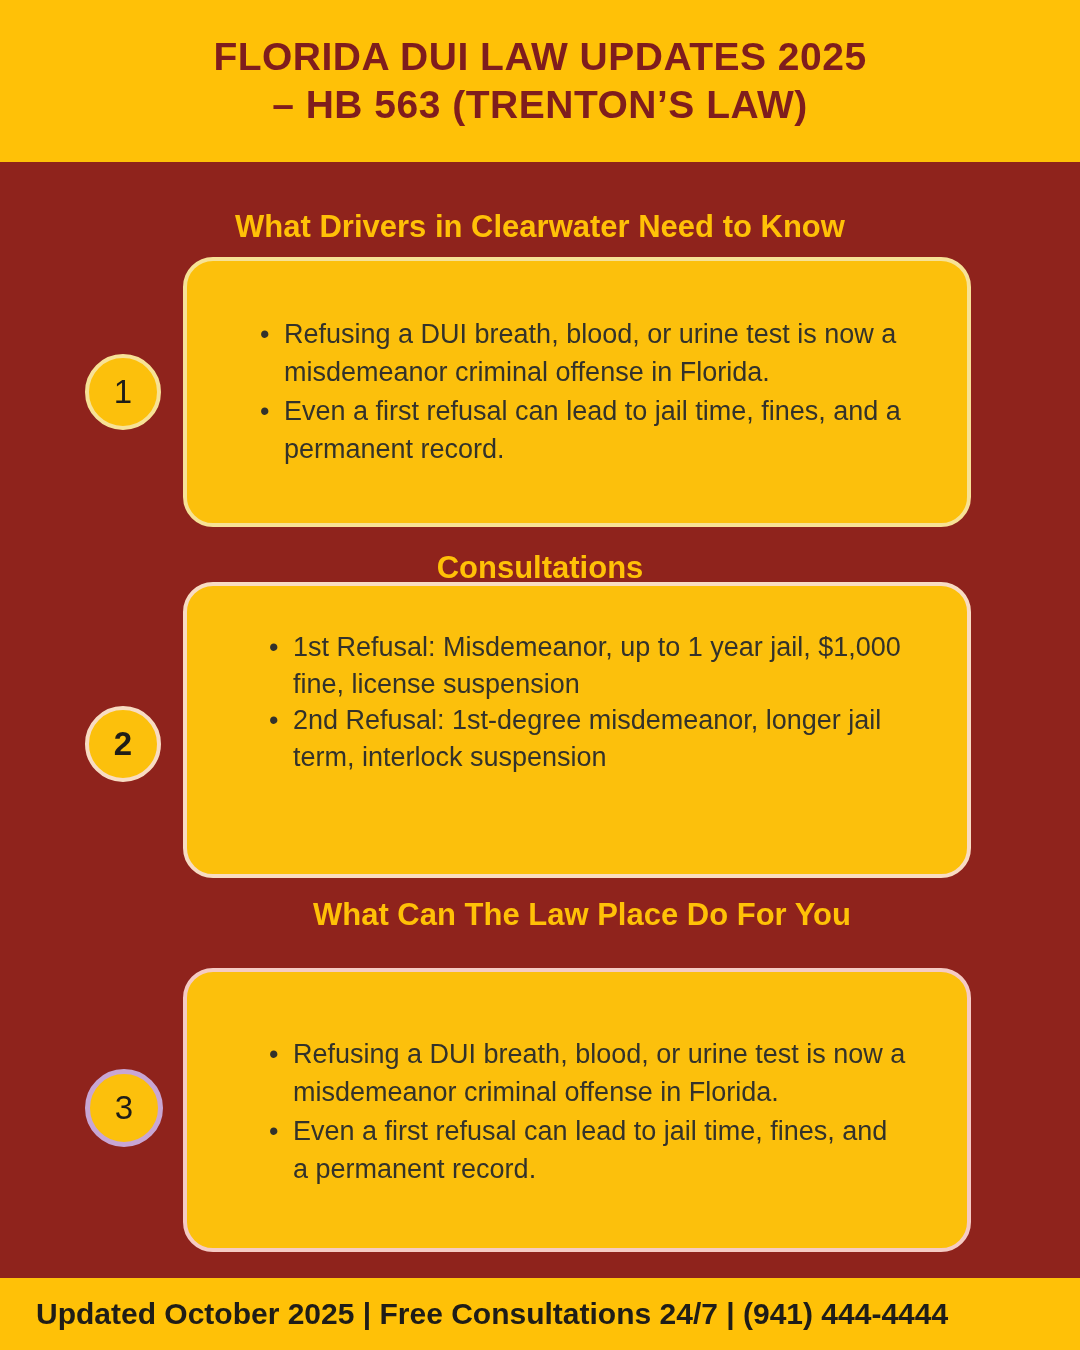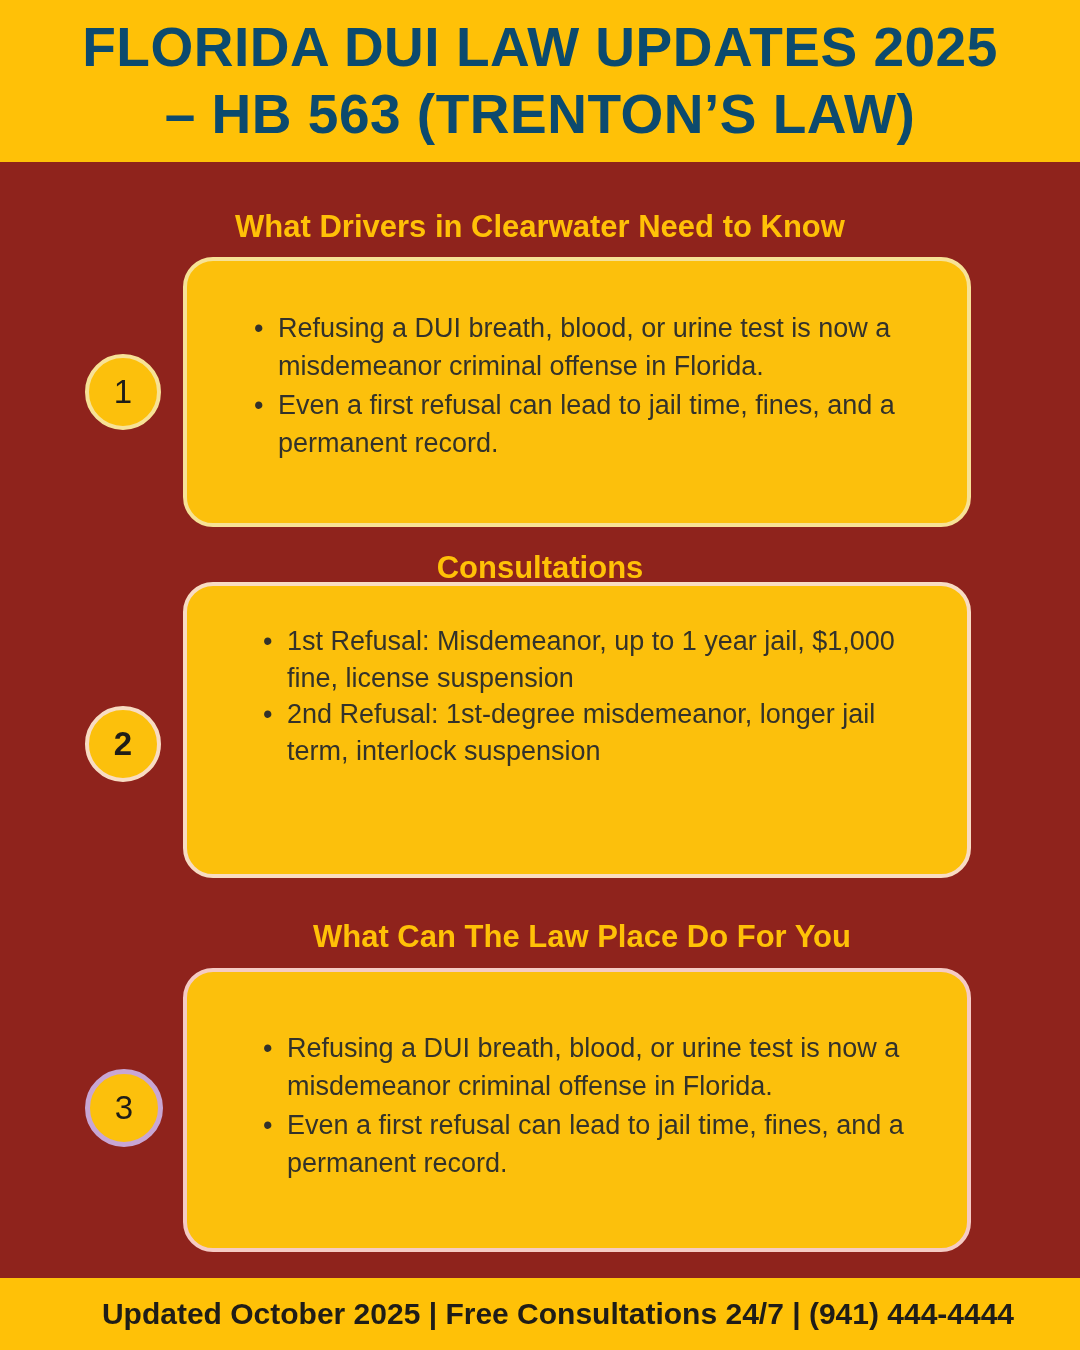--- a/index.html
+++ b/index.html
@@ -18,41 +18,41 @@
     position: absolute;
     left: 0; top: 0;
     width: 100%; height: 162px;
     background: #FFC107;
     display: flex;
     flex-direction: column;
     align-items: center;
     justify-content: center;
   }
   .top-banner .title-line {
-    color: #0c4a6e;
+    color: #7f1d1d;
     font-weight: 800;
-    font-size: 55px;
+    font-size: 39px;
     line-height: 1.22;
     letter-spacing: 0.5px;
     white-space: nowrap;
   }
 
   
   .section-heading {
     position: absolute;
     margin: 0;
     color: #FFC107;
     font-weight: 700;
     font-size: 31px;
     text-align: center;
     line-height: 1.2;
   }
   .h-1 { top: 208px; left: 0; width: 1080px; }
   .h-2 { top: 549px; left: 0; width: 1080px; }
-  .h-3 { top: 918px; left: 84px; width: 996px; }
+  .h-3 { top: 896px; left: 84px; width: 996px; }
 
   
   .card {
     position: absolute;
     left: 183px;
     width: 788px;
     box-sizing: border-box;
     background: #FCC00C;
     border-radius: 30px;
     overflow: hidden;
@@ -67,21 +67,21 @@
     border: 4px solid #F8DCC3;
     padding: 25px 40px 0 88px;
   }
   .card-3 {
     top: 968px; height: 284px;
     border: 4px solid #F5CBC4;
     padding: 45px 40px 0 88px;
   }
 
   .bullets {
-    margin: 12px;
+    margin: 18px;
     padding: 0;
     list-style: none;
   }
   .bullets li {
     position: relative;
     color: #33322B;
     font-size: 27px;
     line-height: 1.42;
   }
   .card-2 .bullets li { line-height: 1.36; }
@@ -109,21 +109,20 @@
   .circle-3 { left: 85px; top: 1069px; border: 5px solid #C8A6D4; font-weight: 400; }
 
   
   .bottom-banner {
     position: absolute;
     left: 0; top: 1278px;
     width: 100%; height: 72px;
     background: #FFC107;
     display: flex;
     align-items: center;
-    justify-content: center;
   }
   .bottom-banner .footer-text {
     margin-left: 36px;
     color: #1F1D18;
     font-weight: 700;
     font-size: 30px;
     white-space: nowrap;
   }
 </style>
 </head>

